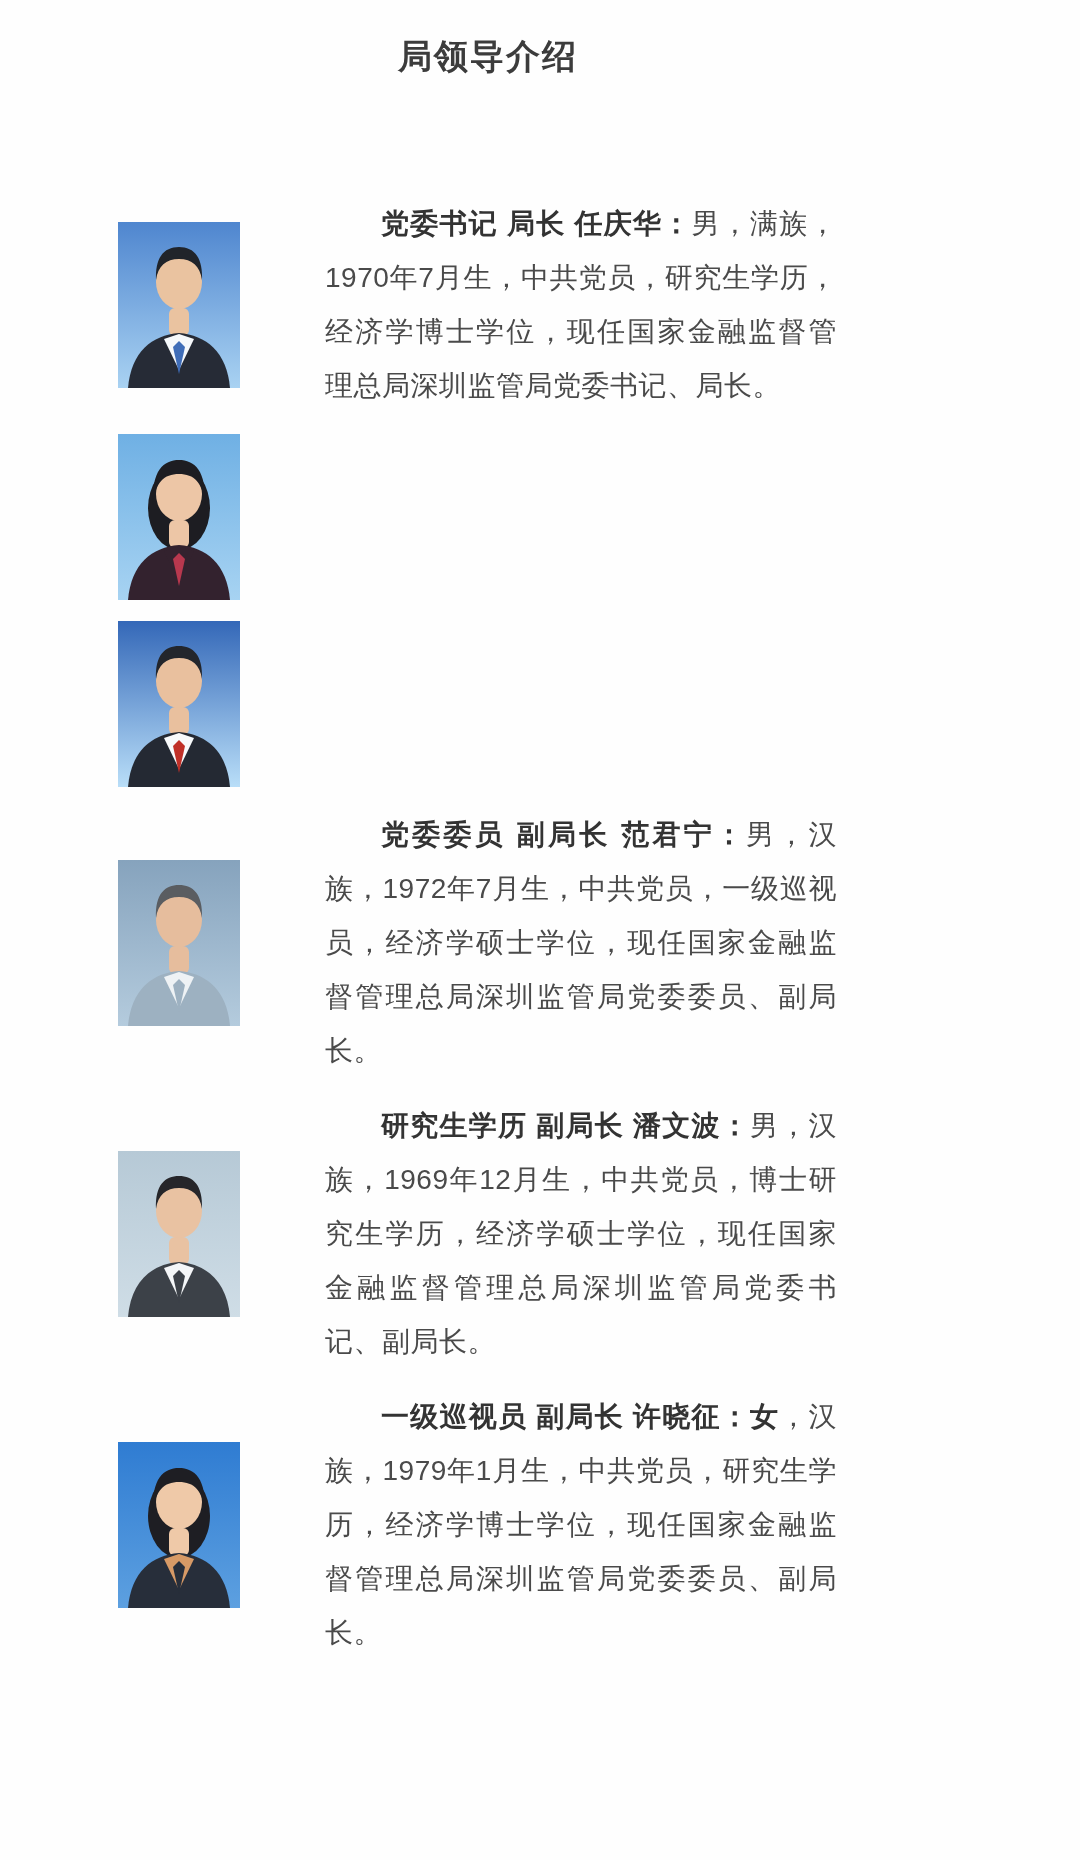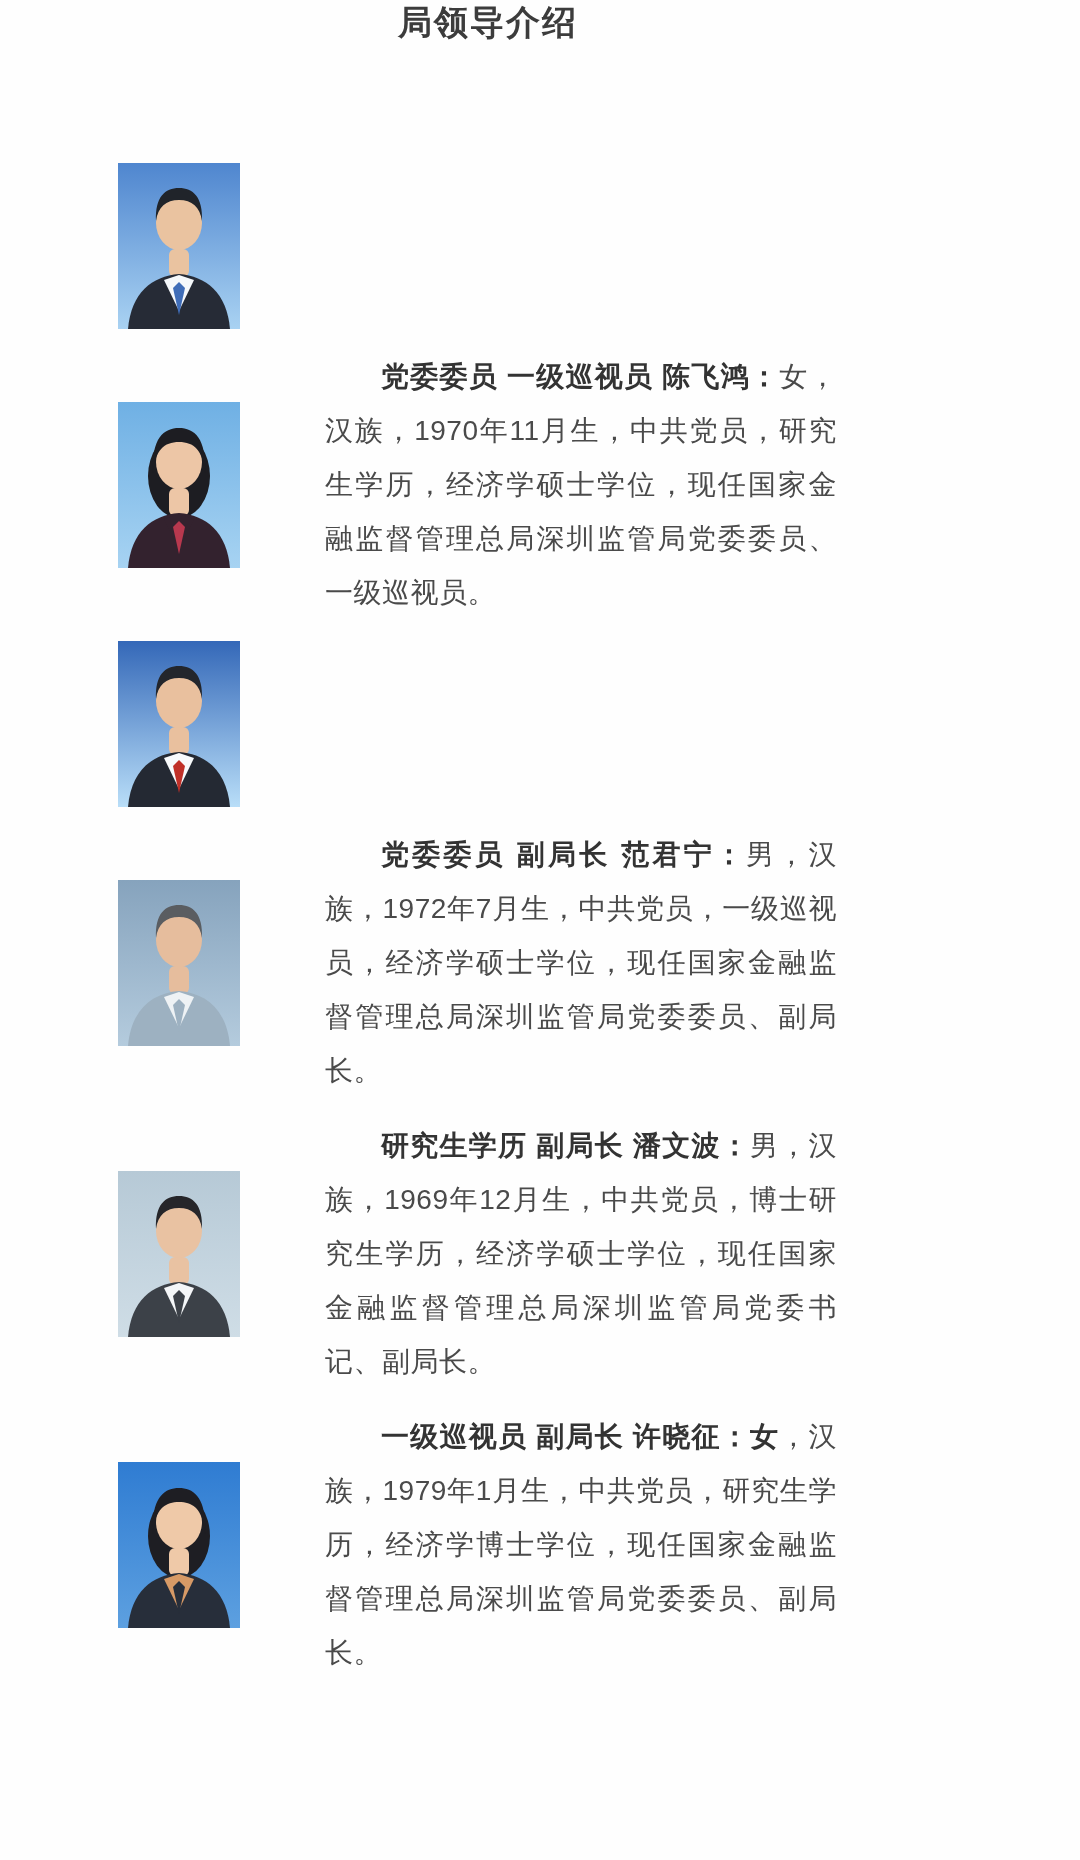--- a/index.html
+++ b/index.html
@@ -6,20 +6,21 @@
   body{
     width:1080px;
     min-height:1860px;
     background:#fefefe;
     font-family:"Liberation Sans","DejaVu Sans",sans-serif;
     -webkit-font-smoothing:antialiased;
   }
   .content{
     margin-left:118px;
     width:740px;
+    margin-top:34px;
   }
   .page-title{
     margin:0;
     font-size:34px;
     font-weight:700;
     color:#3c3c3c;
     text-align:center;
     letter-spacing:2px;
   }
   .leader-list{
@@ -79,36 +80,36 @@
           <ellipse class="p-hairback" cx="61" cy="74" rx="31" ry="42"></ellipse>
           <rect class="p-neck" x="51" y="86" width="20" height="28" rx="6"></rect>
           <path class="p-body" d="M10,166 C13,130 34,113 61,111 C88,113 109,130 112,166 Z"></path>
           <path class="p-shirt" d="M61,112 L46,117 L61,148 L76,117 Z"></path>
           <path class="p-tie" d="M61,119 L55,125 L61,152 L67,125 Z"></path>
           <ellipse class="p-head" cx="61" cy="60" rx="23" ry="27"></ellipse>
           <path class="p-hairm" d="M38,58 C37,34 47,25 61,25 C75,25 85,34 84,58 C82,44 74,37 61,37 C48,37 40,44 38,58 Z"></path>
           <path class="p-hairf" d="M35,72 C33,36 46,26 61,26 C76,26 89,36 87,72 C85,48 76,40 61,40 C46,40 37,48 35,72 Z"></path>
         </svg>
       </div>
+      <p class="bio"><strong>党委书记 局长 任庆华：</strong><span>男，满族，1970年7月生，中共党员，研究生学历，经济学博士学位，现任国家金融监督管理总局深圳监管局党委书记、局长。</span></p>
     </div>
 
     <div class="leader-row female" style="--bg-top: #6fb0e4; --bg-bottom: #a7d3f2; --hair: #1d1d22; --skin: #edc6a6; --suit: #33222e; --shirt: #33222e; --tie: #b8384e;">
       <div class="leader-photo">
         <svg class="portrait" viewBox="0 0 122 166">
           <ellipse class="p-hairback" cx="61" cy="74" rx="31" ry="42"></ellipse>
           <rect class="p-neck" x="51" y="86" width="20" height="28" rx="6"></rect>
           <path class="p-body" d="M10,166 C13,130 34,113 61,111 C88,113 109,130 112,166 Z"></path>
           <path class="p-shirt" d="M61,112 L46,117 L61,148 L76,117 Z"></path>
           <path class="p-tie" d="M61,119 L55,125 L61,152 L67,125 Z"></path>
           <ellipse class="p-head" cx="61" cy="60" rx="23" ry="27"></ellipse>
           <path class="p-hairm" d="M38,58 C37,34 47,25 61,25 C75,25 85,34 84,58 C82,44 74,37 61,37 C48,37 40,44 38,58 Z"></path>
           <path class="p-hairf" d="M35,72 C33,36 46,26 61,26 C76,26 89,36 87,72 C85,48 76,40 61,40 C46,40 37,48 35,72 Z"></path>
         </svg>
       </div>
-      <p class="bio"><strong>党委委员 一级巡视员 陈飞鸿：</strong><span>女，汉族，1970年11月生，中共党员，研究生学历，经济学硕士学位，现任国家金融监督管理总局深圳监管局党委委员、一级巡视员。</span></p>
     </div>
 
     <div class="leader-row" style="--bg-top: #3468b8; --bg-bottom: #b9def8; --hair: #23262c; --skin: #e9c09e; --suit: #242933; --shirt: #f8fafc; --tie: #c03028;">
       <div class="leader-photo">
         <svg class="portrait" viewBox="0 0 122 166">
           <ellipse class="p-hairback" cx="61" cy="74" rx="31" ry="42"></ellipse>
           <rect class="p-neck" x="51" y="86" width="20" height="28" rx="6"></rect>
           <path class="p-body" d="M10,166 C13,130 34,113 61,111 C88,113 109,130 112,166 Z"></path>
           <path class="p-shirt" d="M61,112 L46,117 L61,148 L76,117 Z"></path>
           <path class="p-tie" d="M61,119 L55,125 L61,152 L67,125 Z"></path>

